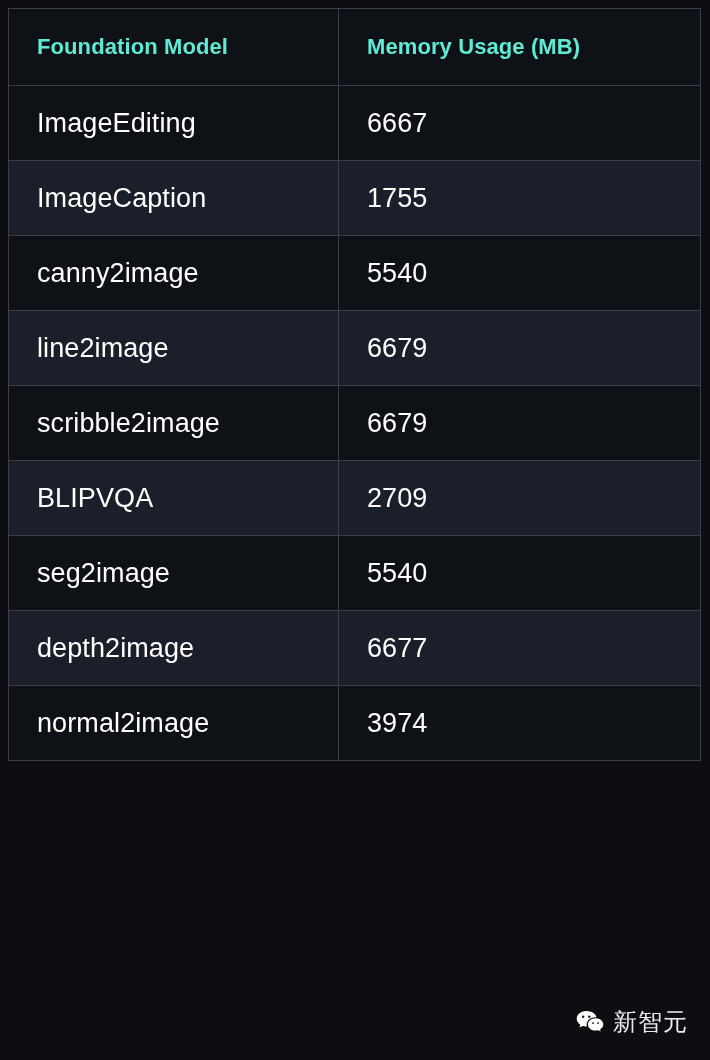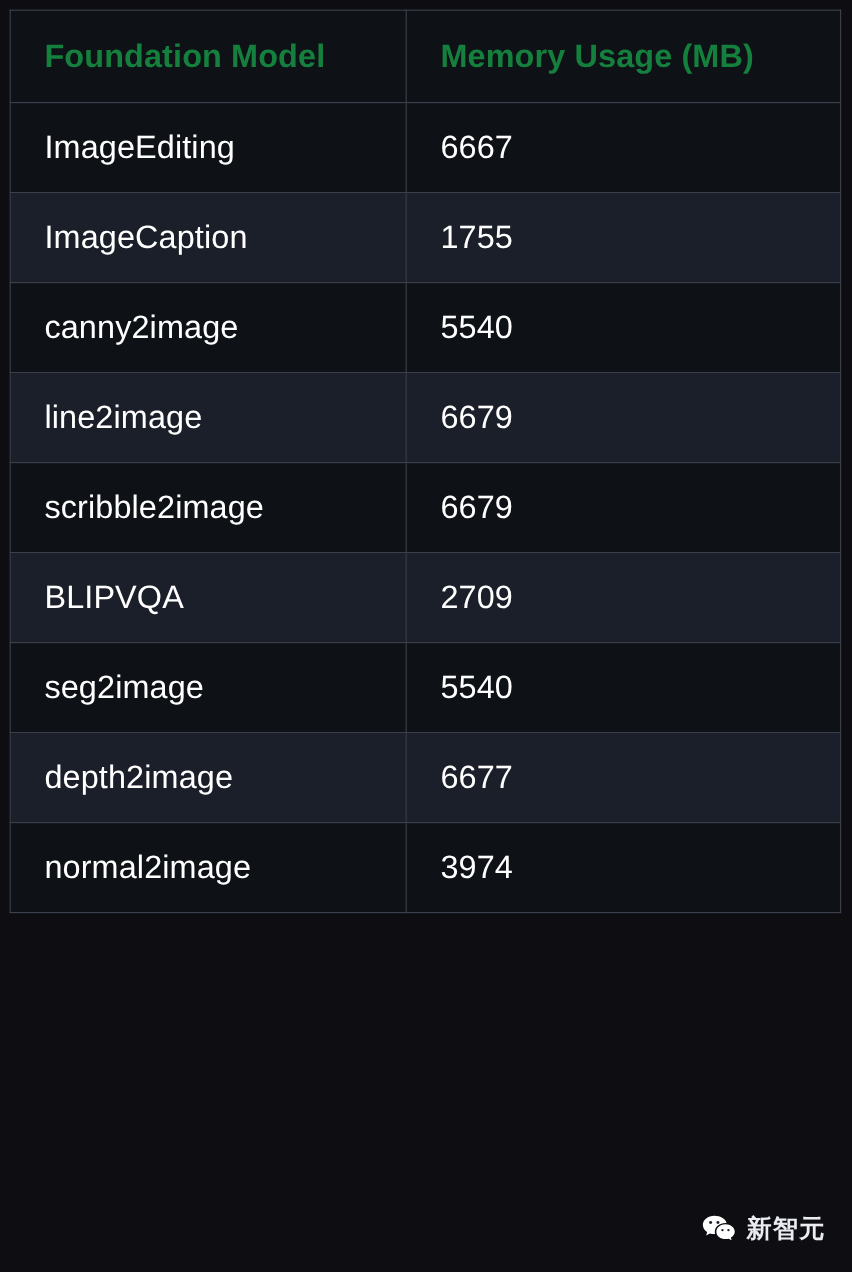--- a/index.html
+++ b/index.html
@@ -47,22 +47,22 @@
     line-height: 1.2;
     letter-spacing: 0.1px;
     white-space: nowrap;
     overflow: hidden;
   }
 
   table.mem-table thead th {
     font-weight: bold;
     background: #0e1116;
     height: 76px;
-    font-size: 27px;
-    color: #15803d;
+    font-size: 22px;
+    color: #5eead4;
   }
 
   table.mem-table tbody tr:nth-child(odd) td {
     background: #0e1116;
   }
   table.mem-table tbody tr:nth-child(even) td {
     background: #1b1f29;
   }
 
   
@@ -70,22 +70,22 @@
     position: absolute;
     right: 22px;
     bottom: 22px;
     display: flex;
     align-items: center;
     gap: 9px;
     pointer-events: none;
   }
   #watermark .wm-text {
     color: #e9ecf1;
-    font-size: 21px;
-    font-weight: bold;
+    font-size: 24px;
+    font-weight: normal;
     letter-spacing: 1px;
     font-family: "DejaVu Sans", sans-serif;
   }
   #watermark .wm-icon {
     display: block;
     width: 28px;
     height: 24px;
   }
 </style>
 </head>

